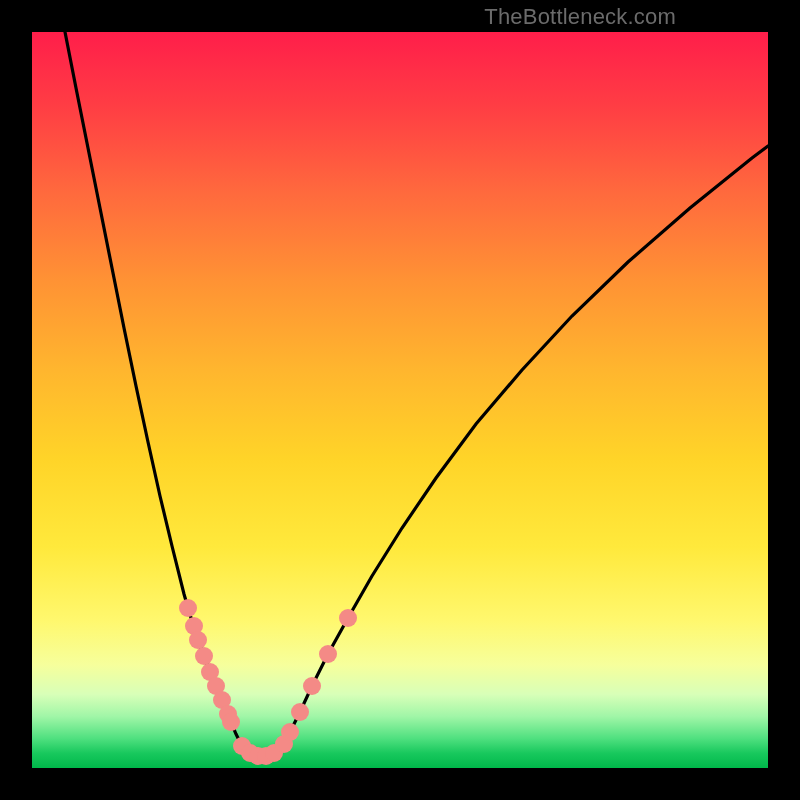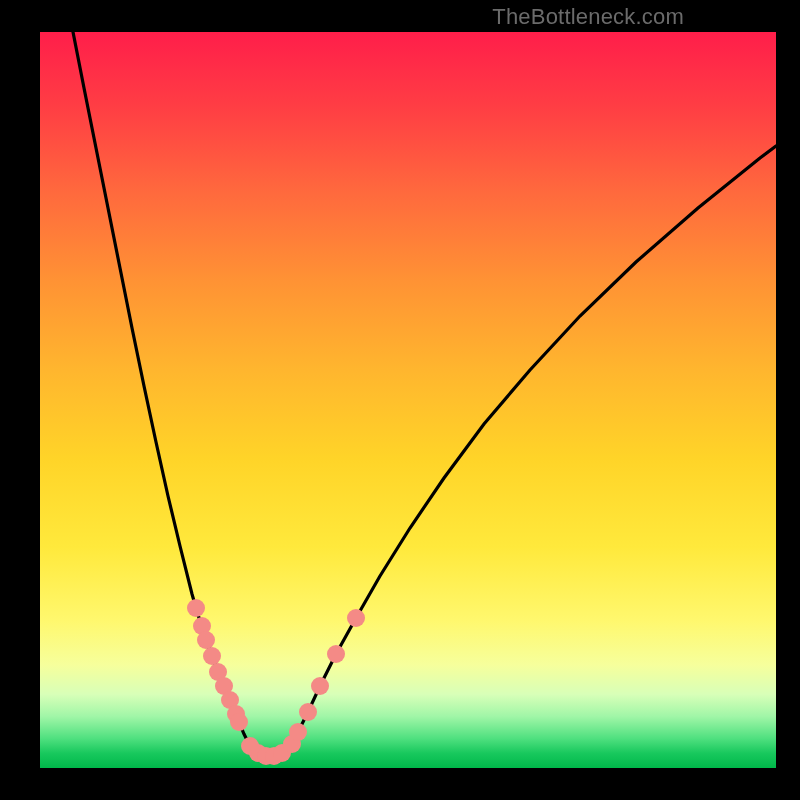--- a/index.html
+++ b/index.html
@@ -7,21 +7,21 @@
     padding: 0;
     width: 800px;
     height: 800px;
     background: #000;
     overflow: hidden;
     font-family: Arial, Helvetica, sans-serif;
   }
   .frame {
     position: absolute;
     top: 0;
-    left: 8px;
+    left: 0;
     width: 688px;
     height: 800px;
     background: #000;
   }
   .plot-area {
     position: absolute;
     top: 32px;
     left: 32px;
     width: 736px;
     height: 736px;

